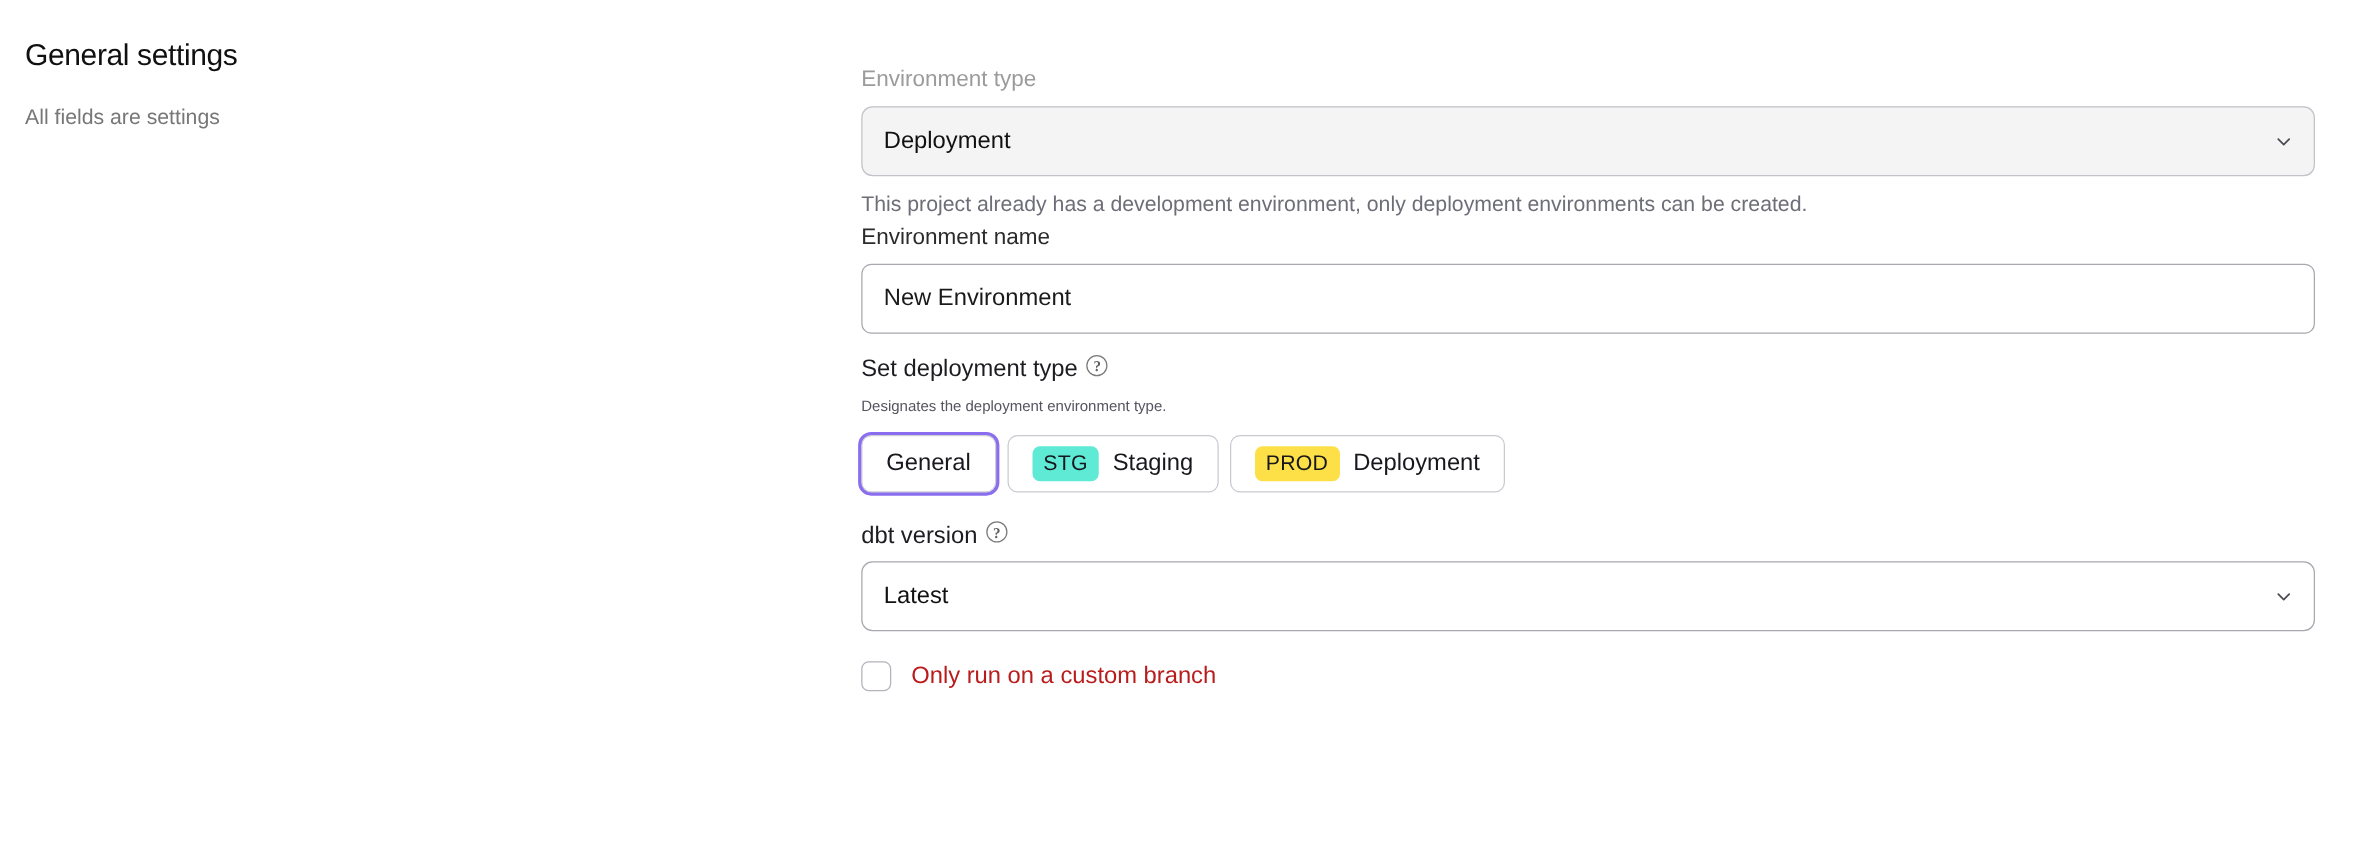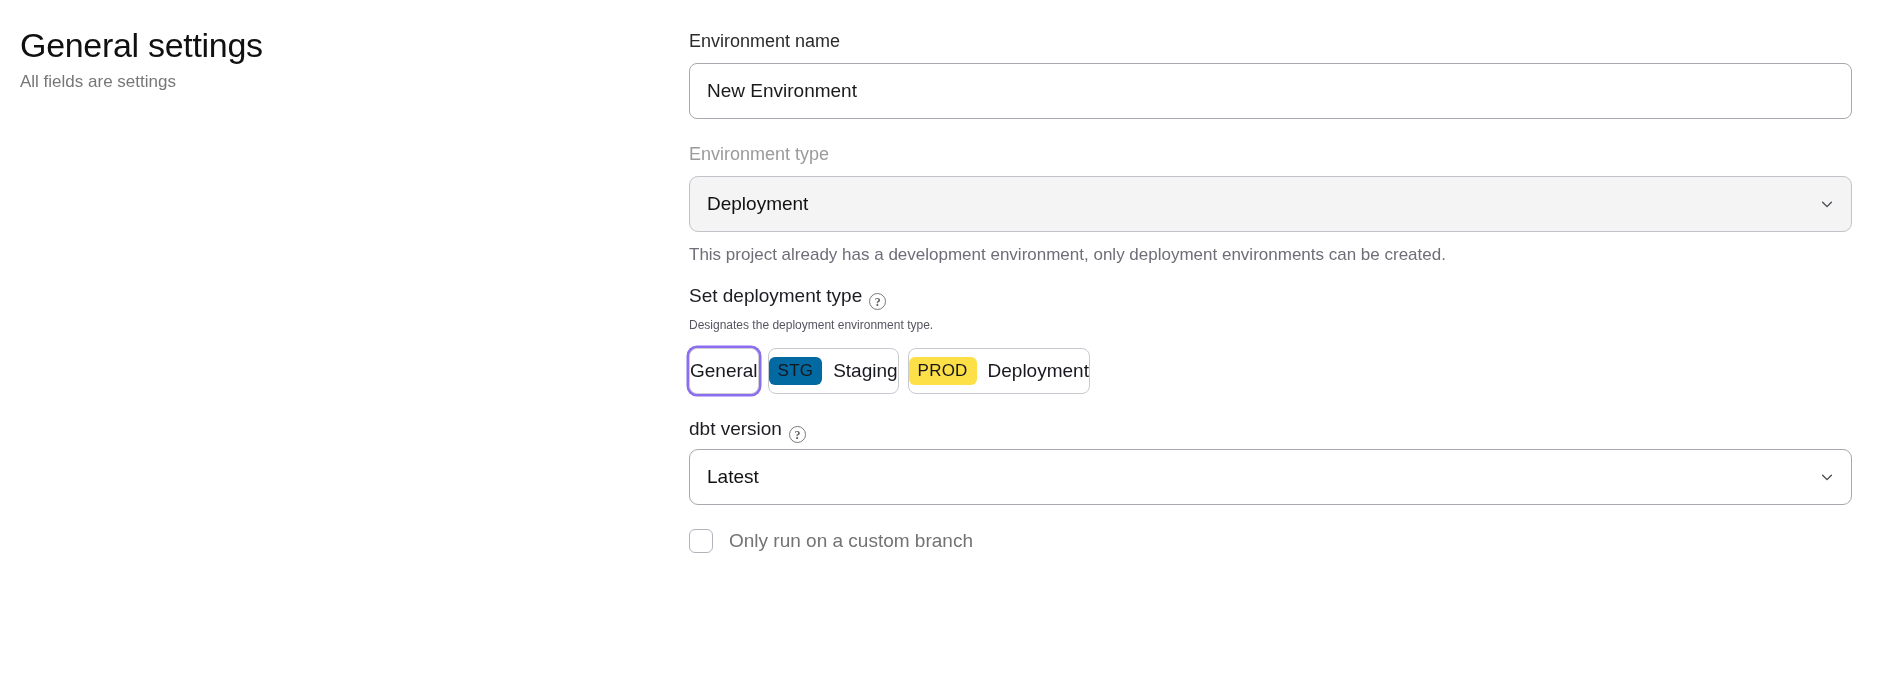--- a/index.html
+++ b/index.html
@@ -24,26 +24,26 @@
     width: 1890px;
   }
 
   
   .left-col {
     width: 669px;
     flex: 0 0 669px;
     padding-top: 6px;
   }
   .page-title {
-    font-size: 34px;
+    font-size: 24px;
     line-height: 42px;
     font-weight: 400;
     color: #101010;
     letter-spacing: -0.3px;
-    margin: 0 0 4px 0;
+    margin: 0 0 16px 0;
   }
   .page-subtitle {
     font-size: 17px;
     line-height: 24px;
     color: #777777;
     margin: 0;
   }
 
   
   .right-col {
@@ -58,21 +58,21 @@
     font-size: 18px;
     line-height: 26px;
     color: #2b2b2b;
     display: block;
     margin-bottom: 9px;
   }
   .field-label.disabled { color: #9b9b9b; }
 
   .label-row {
     display: flex;
-    align-items: flex-end;
+    align-items: flex-start;
     gap: 7px;
     margin-bottom: 4px;
   }
   .label-row .field-label { margin-bottom: 0; }
 
   .help-icon {
     width: 17px;
     height: 17px;
     border-radius: 50%;
     border: 1.4px solid #7a7a7a;
@@ -165,21 +165,21 @@
     gap: 9px;
   }
   .choice-btn {
     height: 46px;
     border: 1px solid #c9c9d0;
     border-radius: 8px;
     background: #ffffff;
     display: inline-flex;
     align-items: center;
     gap: 11px;
-    padding: 0 0;
+    padding: 0 19px;
     font-size: 19px;
     color: #18181f;
     cursor: pointer;
     font-family: "Liberation Sans", sans-serif;
     white-space: nowrap;
   }
   .choice-btn.selected {
     border-color: #cfcfd6;
     box-shadow: 0 0 0 2.5px #8b6ef0;
   }
@@ -188,78 +188,78 @@
     align-items: center;
     justify-content: center;
     height: 28px;
     padding: 0 9px;
     border-radius: 6px;
     font-size: 17px;
     font-weight: 400;
     letter-spacing: 0.2px;
     color: #16161c;
   }
-  .badge-stg { background: #0369a1; }
+  .badge-stg { background: #5eead4; }
   .badge-prod { background: #fde047; }
 
   
   .check-row {
     display: flex;
     align-items: center;
     gap: 16px;
     margin-top: 24px;
   }
   .checkbox {
     width: 24px;
     height: 24px;
     border: 1.4px solid #b3b3bb;
     border-radius: 6px;
     background: #ffffff;
     cursor: pointer;
     flex: 0 0 auto;
   }
   .check-label {
     font-size: 19px;
-    color: #737373;
+    color: #b91c1c;
     cursor: pointer;
   }
 
   .mt-22 { margin-top: 22px; }
   .mt-16 { margin-top: 16px; }
 </style>
 </head>
 <body>
 
 <div class="page">
 
   <div class="left-col">
     <h1 class="page-title">General settings</h1>
     <p class="page-subtitle">All fields are settings</p>
   </div>
 
   <div class="right-col">
-
-    <div class="field-group">
-      <label class="field-label">Environment name</label>
-      <input class="text-input" type="text" value="New Environment" style="">
-    </div>
 
     <div class="field-group mt-22">
       <label class="field-label disabled">Environment type</label>
       <div class="select-wrap">
         <div class="select-box">
           <span>Deployment</span>
         </div>
         <span class="chevron">
           <svg viewBox="0 0 16 16" width="14" height="14" fill="none" stroke="currentColor" stroke-width="1.6" stroke-linecap="round" stroke-linejoin="round">
               <path d="M3 6l5 5 5-5"></path>
             </svg>
         </span>
       </div>
       <p class="helper-text">This project already has a development environment, only deployment environments can be created.</p>
+    </div>
+
+    <div class="field-group">
+      <label class="field-label">Environment name</label>
+      <input class="text-input" type="text" value="New Environment" style="">
     </div>
 
     <div class="field-group mt-16">
       <div class="label-row">
         <span class="field-label section-heading">Set deployment type</span>
         <span class="help-icon">?</span>
       </div>
       <p class="section-desc">Designates the deployment environment type.</p>
 
       <div class="choice-row">

